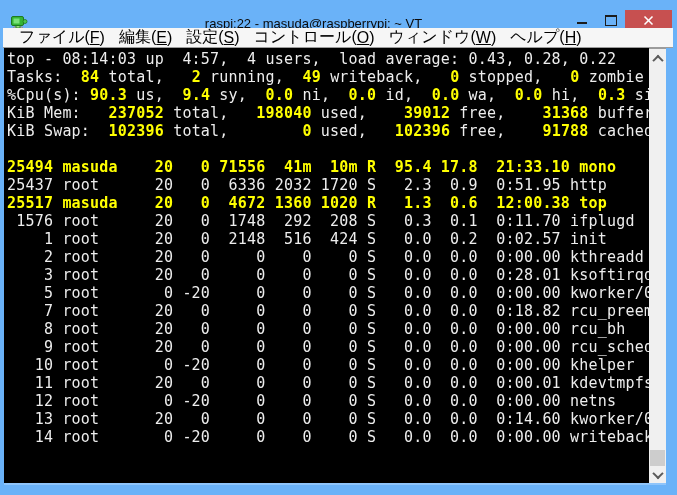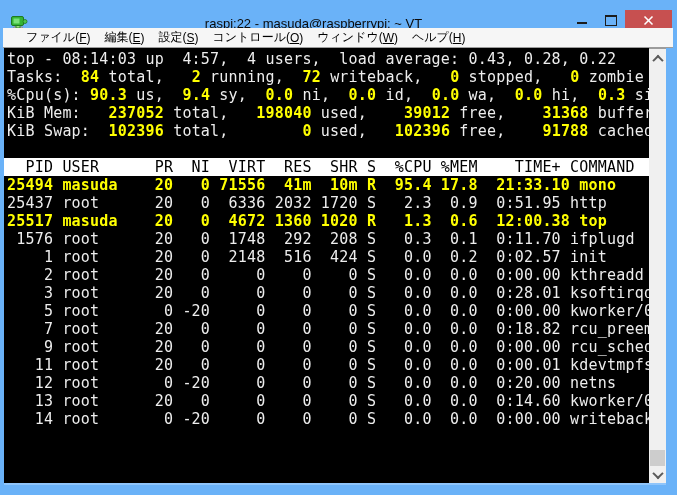--- a/index.html
+++ b/index.html
@@ -10,22 +10,22 @@
   .app-icon{position:absolute;left:9px;top:4px;width:20px;height:20px;}
   .title{position:absolute;left:60px;right:110px;top:6px;text-align:center;
          font-size:13px;color:#0b0b0b;white-space:nowrap;}
   .controls{position:absolute;right:5px;top:0;height:20px;display:flex;}
   .wbtn{width:29px;height:20px;display:flex;align-items:center;justify-content:center;}
   .wbtn.close{width:47px;background:var(--close_red,#c75050);}
   .glyph-min{width:10px;height:2px;background:#1c1c1c;margin-top:5px;}
   .glyph-max{width:10px;height:8px;border:1px solid #1c1c1c;border-top-width:2px;background:transparent;}
   
   .menubar{position:absolute;left:3px;top:28px;width:670px;height:20px;background:var(--menubar_bg,#f6f6f6);
-           border-bottom:1px solid #9c9c9c;display:flex;align-items:center;font-size:12px;color:#000;
-           padding-left:16px;box-sizing:border-box;}
+           border-bottom:1px solid #9c9c9c;display:flex;align-items:center;font-size:16px;color:#000;
+           padding-left:9px;box-sizing:border-box;}
   .menu-item{padding:0 7px;height:100%;display:flex;align-items:center;white-space:nowrap;}
   
   .client{position:absolute;left:4px;top:48px;width:662px;height:435px;display:flex;}
   .terminal{width:645px;height:435px;background:var(--terminal_bg,#000);box-sizing:border-box;
             padding:2px 0 12px 3px;font-family:"DejaVu Sans Mono",monospace;font-size:15px;
             letter-spacing:0.2px;overflow:hidden;}
   .tline{white-space:pre;height:18px;line-height:18px;color:var(--text_white,#ededed);}
   .tline span.w{color:var(--text_white,#ededed);}
   .tline span.y{color:var(--accent_yellow,#ff0);font-weight:bold;}
   .tline.thead{background:var(--header_bg,#fff);color:#000;margin-left:-3px;padding-left:3px;}
@@ -78,38 +78,39 @@
       <div class="menu-item">編集(<u>E</u>)</div>
       <div class="menu-item">設定(<u>S</u>)</div>
       <div class="menu-item">コントロール(<u>O</u>)</div>
       <div class="menu-item">ウィンドウ(<u>W</u>)</div>
       <div class="menu-item">ヘルプ(<u>H</u>)</div>
     </div>
 
   <div class="client">
     <div class="terminal" id="terminal">
         <div class="tline"><span class="w">top - 08:14:03 up  4:57,  4 users,  load average: 0.43, 0.28, 0.22</span></div>
-        <div class="tline"><span class="w">Tasks:</span><span class="y">  84</span><span class="w"> total,</span><span class="y">   2</span><span class="w"> running,</span><span class="y">  72</span><span class="w"> writeback,</span><span class="y">   0</span><span class="w"> stopped,</span><span class="y">   0</span><span class="w"> zombie</span></div>
+        <div class="tline"><span class="w">Tasks:</span><span class="y">  84</span><span class="w"> total,</span><span class="y">   2</span><span class="w"> running,</span><span class="y">  49</span><span class="w"> writeback,</span><span class="y">   0</span><span class="w"> stopped,</span><span class="y">   0</span><span class="w"> zombie</span></div>
         <div class="tline"><span class="w">%Cpu(s):</span><span class="y"> 90.3</span><span class="w"> us,</span><span class="y">  9.4</span><span class="w"> sy,</span><span class="y">  0.0</span><span class="w"> ni,</span><span class="y">  0.0</span><span class="w"> id,</span><span class="y">  0.0</span><span class="w"> wa,</span><span class="y">  0.0</span><span class="w"> hi,</span><span class="y">  0.3</span><span class="w"> si,</span></div>
         <div class="tline"><span class="w">KiB Mem:</span><span class="y">   237052</span><span class="w"> total,</span><span class="y">   198040</span><span class="w"> used,</span><span class="y">    39012</span><span class="w"> free,</span><span class="y">    31368</span><span class="w"> buffers</span></div>
         <div class="tline"><span class="w">KiB Swap:</span><span class="y">  102396</span><span class="w"> total,</span><span class="y">        0</span><span class="w"> used,</span><span class="y">   102396</span><span class="w"> free,</span><span class="y">    91788</span><span class="w"> cached</span></div>
         <div class="tline"></div>
-        <div class="tline thead">  PID USER      PR  NI  VIRT  RES  SHR S  %CPU %MEM    TIME+ COMMAND</div>
         <div class="tline hl">25494 masuda    20   0 71556  41m  10m R  95.4 17.8  21:33.10 mono</div>
         <div class="tline">25437 root      20   0  6336 2032 1720 S   2.3  0.9  0:51.95 http</div>
         <div class="tline hl">25517 masuda    20   0  4672 1360 1020 R   1.3  0.6  12:00.38 top</div>
         <div class="tline"> 1576 root      20   0  1748  292  208 S   0.3  0.1  0:11.70 ifplugd</div>
         <div class="tline">    1 root      20   0  2148  516  424 S   0.0  0.2  0:02.57 init</div>
         <div class="tline">    2 root      20   0     0    0    0 S   0.0  0.0  0:00.00 kthreadd</div>
         <div class="tline">    3 root      20   0     0    0    0 S   0.0  0.0  0:28.01 ksoftirqd/0</div>
         <div class="tline">    5 root       0 -20     0    0    0 S   0.0  0.0  0:00.00 kworker/0:0H</div>
         <div class="tline">    7 root      20   0     0    0    0 S   0.0  0.0  0:18.82 rcu_preempt</div>
+        <div class="tline">    8 root      20   0     0    0    0 S   0.0  0.0  0:00.00 rcu_bh</div>
         <div class="tline">    9 root      20   0     0    0    0 S   0.0  0.0  0:00.00 rcu_sched</div>
+        <div class="tline">   10 root       0 -20     0    0    0 S   0.0  0.0  0:00.00 khelper</div>
         <div class="tline">   11 root      20   0     0    0    0 S   0.0  0.0  0:00.01 kdevtmpfs</div>
-        <div class="tline">   12 root       0 -20     0    0    0 S   0.0  0.0  0:20.00 netns</div>
+        <div class="tline">   12 root       0 -20     0    0    0 S   0.0  0.0  0:00.00 netns</div>
         <div class="tline">   13 root      20   0     0    0    0 S   0.0  0.0  0:14.60 kworker/0:1</div>
         <div class="tline">   14 root       0 -20     0    0    0 S   0.0  0.0  0:00.00 writeback</div>
       </div>
     <div class="scrollbar">
       <div class="sb-arrow up">
         <span class="chev up"></span>
       </div>
       <div class="sb-thumb"></div>
       <div class="sb-arrow down">
         <span class="chev down"></span>

